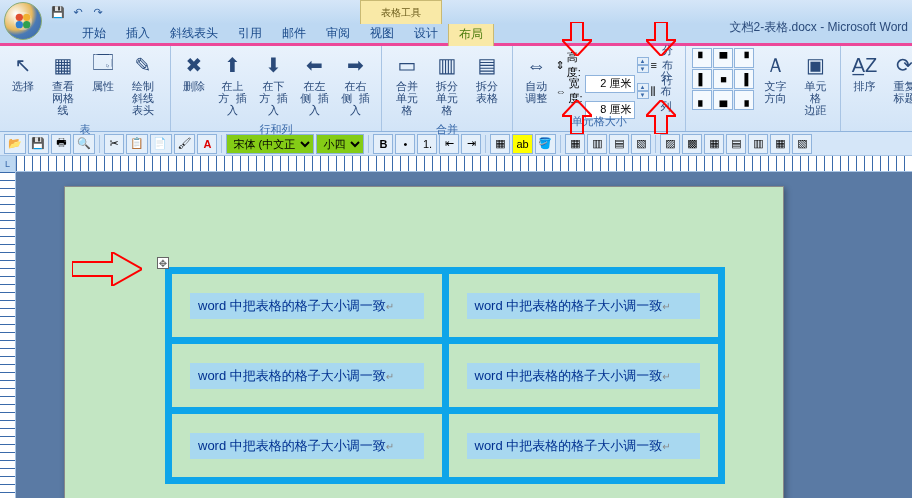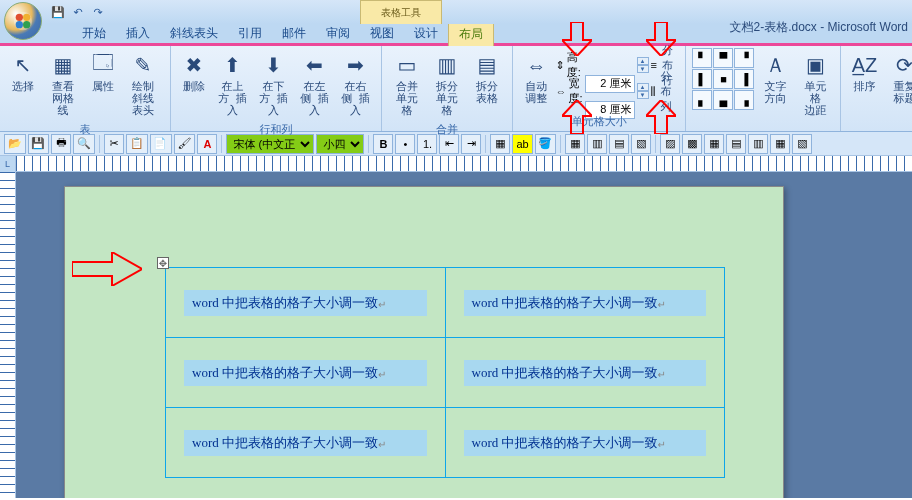--- a/index.html
+++ b/index.html
@@ -46,21 +46,21 @@
   .corner-box { width:16px; height:16px; background:#bdd8f2; border-right:1px solid #a8c4e4; font-size:9px; display:flex; align-items:center; justify-content:center; color:#3a6aaa;}
   .hruler { flex:1; background:repeating-linear-gradient(90deg, #3a6aaa 0 1px, transparent 1px 8px); position:relative; background-color:#fff;}
   
   
   .docarea { position: relative; height: 326px; background: #5a7aa4; display:flex; }
   .vruler { width:16px; background:#fff; border-right:1px solid #a8c4e4; background-image:repeating-linear-gradient(180deg, #3a6aaa 0 1px, transparent 1px 8px);}
   .page-wrap { flex:1; overflow:auto; padding: 14px 0 0 48px; }
   .page { width: 720px; min-height: 400px; background: #c3e6c3; border: 1px solid #888; box-shadow: 2px 2px 6px rgba(0,0,0,0.3); padding: 80px 40px 40px 100px; position:relative; }
   .move-handle { position:absolute; left:92px; top:70px; width:12px; height:12px; border:1px solid #666; font-size:10px; display:flex; align-items:center; justify-content:center; color:#666; background:#fff;}
   .wtable { border-collapse: collapse; width: 560px; }
-  .wtable td { border: 1px solid #0ea5e9; width: 50%; height: 70px; padding: 14px 18px; vertical-align:middle;font-family:Liberation Serif, serif;}
+  .wtable td { border: 7px solid #0ea5e9; width: 50%; height: 70px; padding: 14px 18px; vertical-align:middle;}
   .cell-inner { background: #a8d8f0; padding: 4px 8px; font-size: 13px; color: #003090; }
   .marker { color:#888; font-size:10px; vertical-align:middle;}
   
   
   .arrow { position: absolute; z-index: 50; pointer-events:none;}
   .arrow svg { display:block; }
 </style>
 </head>
 <body>
 

